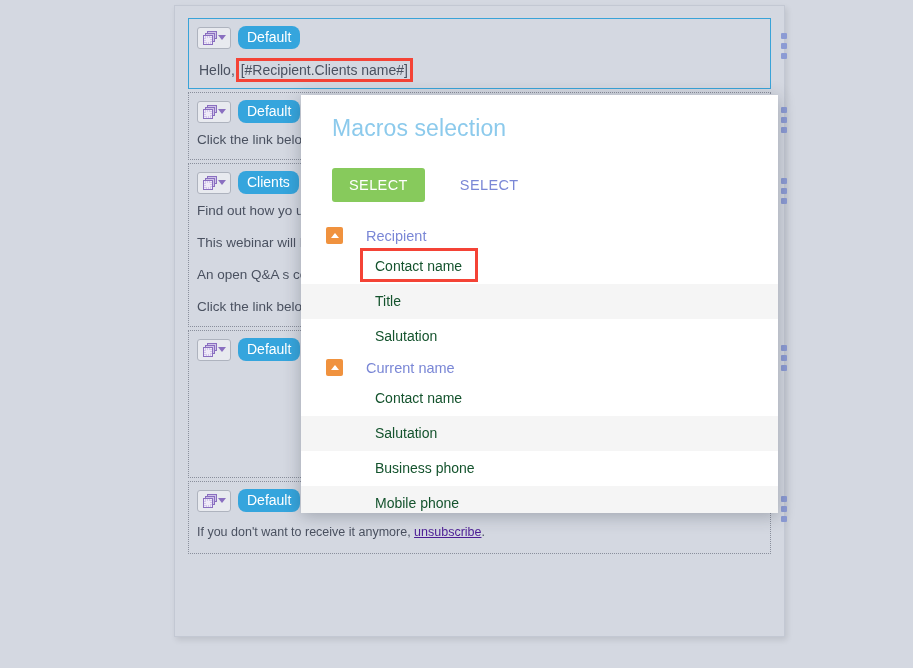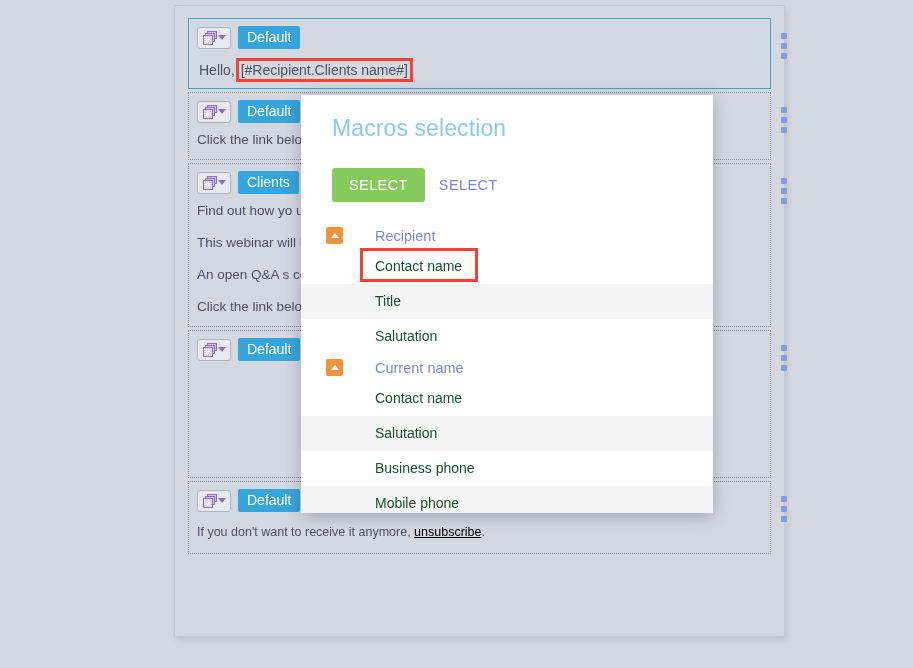--- a/index.html
+++ b/index.html
@@ -51,21 +51,21 @@
   .copy-icon { display:block; width:13px; height:13px; position:relative; }
   .caret-dn {
     width:0;height:0;border-left:4px solid transparent;border-right:4px solid transparent;
     border-top:5px solid #8a6fc0;
   }
   .chip {
     background: #35a5dd;
     color: #fff;
     font-size: 14px;
     padding: 2px 9px 3px 9px;
-    border-radius: 2px;
+    border-radius: 8px;
     line-height: 18px;
     cursor: pointer;
   }
 
   .block-body {
     padding: 2px 8px 10px 8px;
     font-family: "Liberation Sans", sans-serif;
     font-size: 13.5px;
     color: #4a5160;
     line-height: 19px;
@@ -103,56 +103,56 @@
   .cta-btn {
     display:inline-block;
     background:#2c8fc0; color:#e9f4fb;
     font-size:25px; line-height:25px;
     padding: 14px 58px 16px 58px;
     border-radius:6px; cursor:pointer;
     font-family:"Liberation Sans", sans-serif;
   }
 
   .footer-line { padding: 8px 8px 14px 8px; font-size:12.5px; color:#4a5160; }
-  .footer-line a { color:#000000; text-decoration: underline; }
+  .footer-line a { color:#4c1d95; text-decoration: underline; }
 
   
   #macros-modal {
     position:absolute;
-    left:301px; top:95px; width:412px; height:418px;
+    left:301px; top:95px; width:477px; height:418px;
     background:#fff;
     box-shadow: 0 3px 16px rgba(40,45,60,.30);
     overflow:hidden;
     z-index: 50;
   }
   .modal-title {
     color:#8ccaec;
     font-size:23px;
     font-weight:400;
     padding: 20px 0 0 31px;
     letter-spacing:.1px;
   }
-  .modal-actions { padding: 26px 0 0 31px; display:flex; align-items:center; gap:14px; }
+  .modal-actions { padding: 26px 0 0 31px; display:flex; align-items:center; gap:35px; }
   .btn-select {
     background:#87ca5c; color:#fff;
     font-size:14.5px; letter-spacing:.4px;
     padding:9px 17px 9px 17px;
     border:none; border-radius:3px; cursor:pointer;
     font-family:"Liberation Sans", sans-serif;
   }
   .btn-cancel {
     background:none; border:none;
     color:#7a87d6; font-size:14.5px; letter-spacing:.4px;
     cursor:pointer; padding:0;
     font-family:"Liberation Sans", sans-serif;
   }
 
   .macro-list { margin-top: 20px; }
   .group-row {
-    display:flex; align-items:center; gap:32px;
+    display:flex; align-items:center; gap:23px;
     padding: 5px 0 5px 25px;
     cursor:pointer;
   }
   .toggle-sq {
     width:17px; height:17px; background:#f0923e; border-radius:2px;
     display:flex; align-items:center; justify-content:center;
     flex: 0 0 auto;
   }
   .chev-up {
     width:0;height:0;

